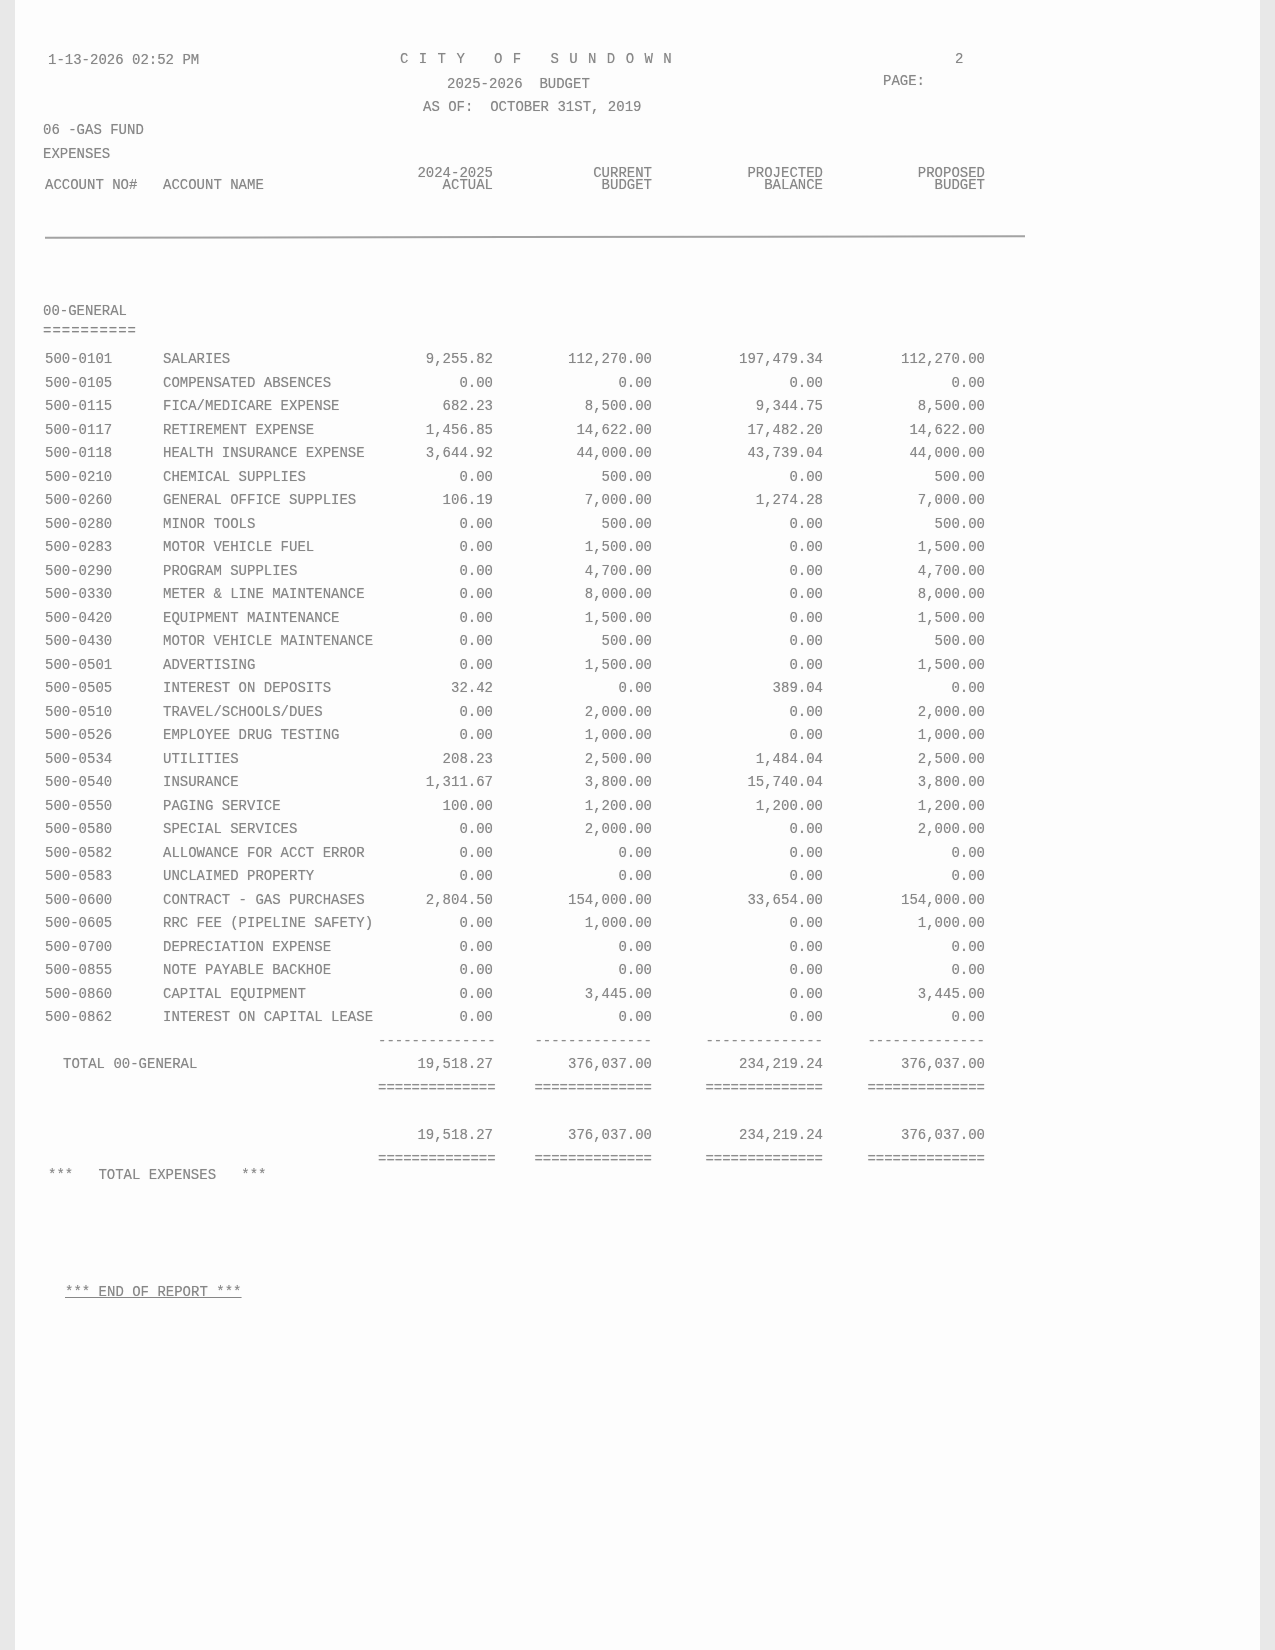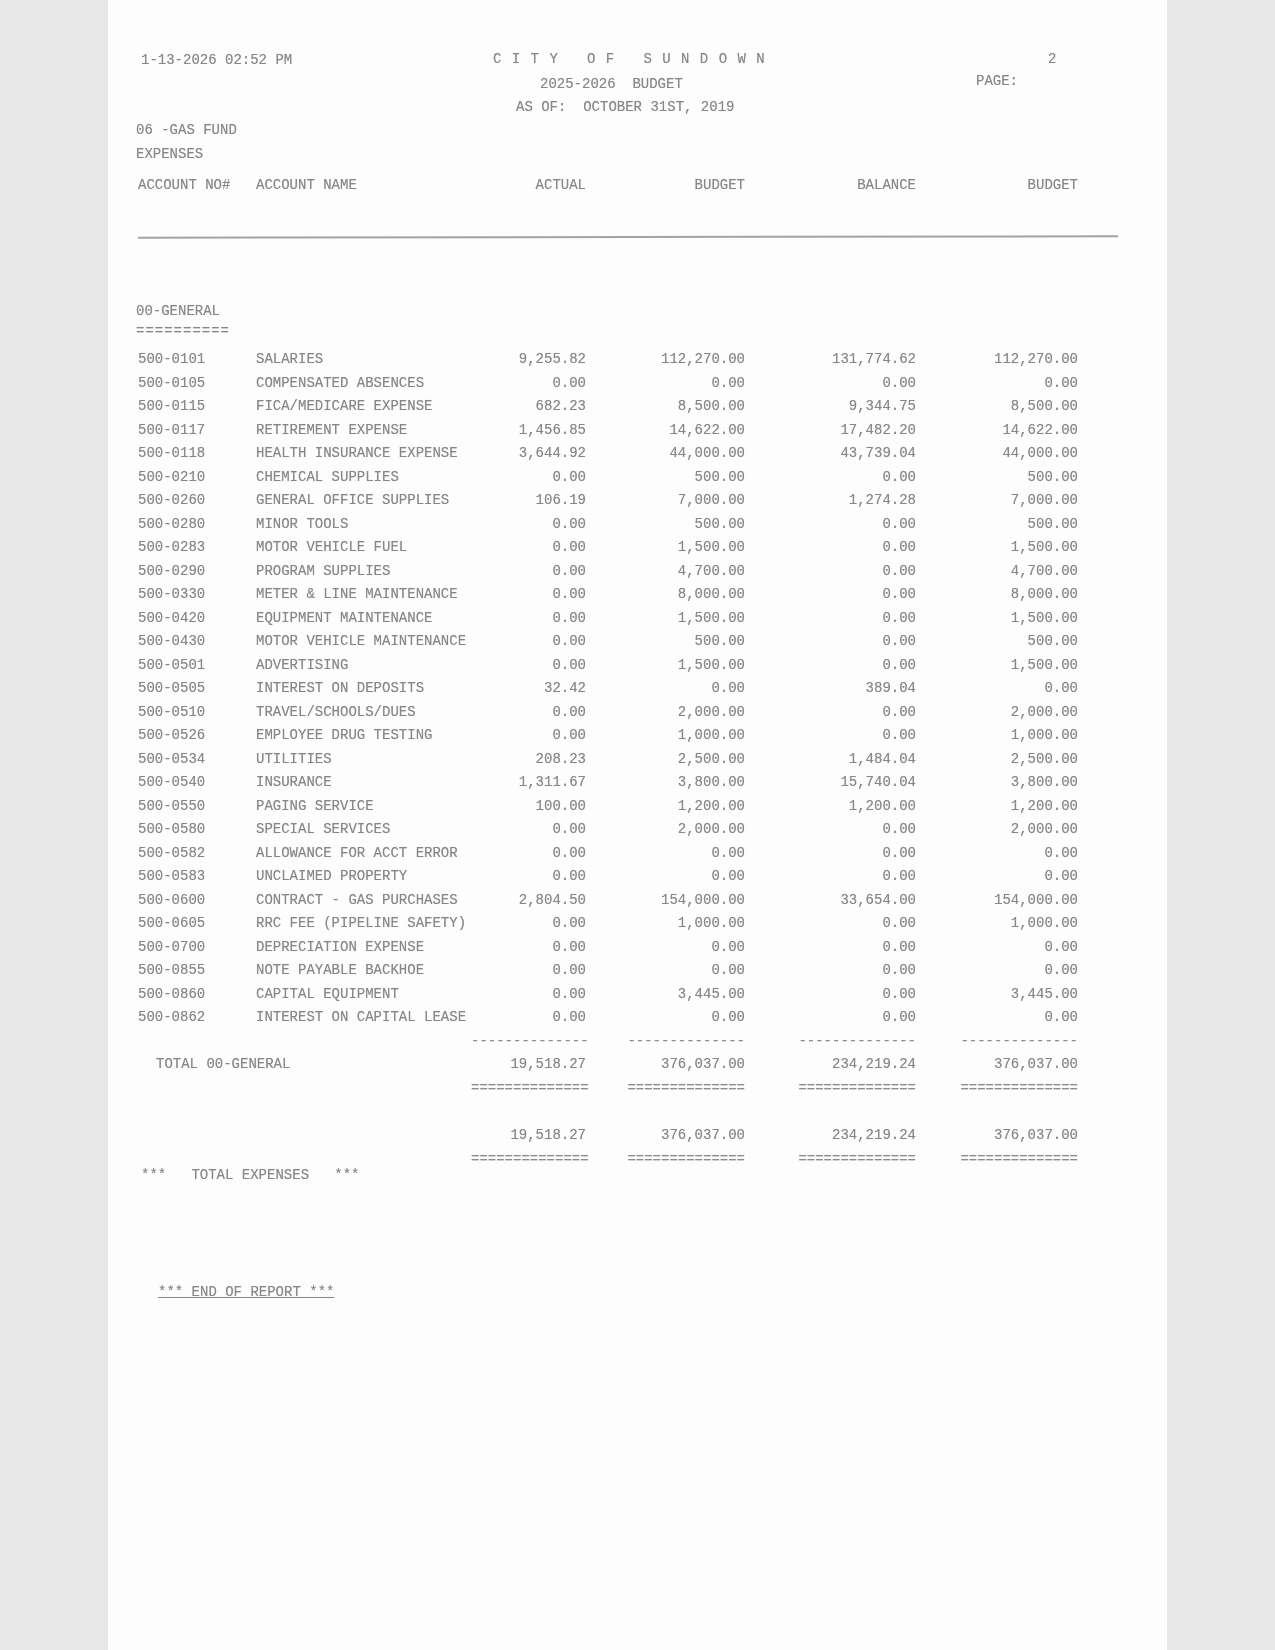--- a/index.html
+++ b/index.html
@@ -1,18 +1,18 @@
 <!DOCTYPE html>
 <html><head>
 <meta charset="utf-8">
 <style>
   html,body{margin:0;padding:0;background:#e8e8e8;}
   .page{
     position:relative;
-    width:1059px;height:1650px;
+    width:1245px;height:1650px;
     margin:0 auto;
     background:#fdfdfd;
     font-family:"Liberation Mono","DejaVu Sans Mono",monospace;
     font-size:14px;
     color:#878787;
     text-shadow:0 0 0.7px rgba(140,140,140,0.55);
     overflow:hidden;
   }
   .abs{position:absolute;white-space:pre;}
   .rule{
@@ -44,20 +44,28 @@
 
   <div class="abs" style="left:33px;top:52px;">1-13-2026 02:52 PM</div>
   <div class="abs" style="left:385px;top:51px;letter-spacing:1px;">C I T Y   O F   S U N D O W N</div>
   <div class="abs" style="left:868px;top:51px;margin-top:22px;">PAGE:</div>
   <div class="abs" style="left:940px;top:51px;">2</div>
   <div class="abs" style="left:432px;top:76px;">2025-2026  BUDGET</div>
   <div class="abs" style="left:408px;top:99px;">AS OF:  OCTOBER 31ST, 2019</div>
   <div class="abs" style="left:28px;top:122px;">06 -GAS FUND</div>
   <div class="abs" style="left:28px;top:146px;">EXPENSES</div>
 
+  <div class="row hdr1">
+    <div class="c"></div>
+    <div class="c"></div>
+    <div class="c num">2024-2025</div>
+    <div class="c num">CURRENT</div>
+    <div class="c num">PROJECTED</div>
+    <div class="c num">PROPOSED</div>
+  </div>
   <div class="row hdr2">
     <div class="c">ACCOUNT NO#</div>
     <div class="c">ACCOUNT NAME</div>
     <div class="c num">ACTUAL</div>
     <div class="c num">BUDGET</div>
     <div class="c num">BALANCE</div>
     <div class="c num">BUDGET</div>
   </div>
 
   <div class="rule"></div>
@@ -65,21 +73,21 @@
   <div class="group-label">00-GENERAL</div>
   <div class="group-underline">==========</div>
 
   <div class="rows">
 
   <div class="row">
     <div class="c">500-0101</div>
     <div class="c">SALARIES</div>
     <div class="c num">9,255.82</div>
     <div class="c num">112,270.00</div>
-    <div class="c num">131,774.62</div>
+    <div class="c num">197,479.34</div>
     <div class="c num">112,270.00</div>
   </div>
 
   <div class="row">
     <div class="c">500-0105</div>
     <div class="c">COMPENSATED ABSENCES</div>
     <div class="c num">0.00</div>
     <div class="c num">0.00</div>
     <div class="c num">0.00</div>
     <div class="c num">0.00</div>

